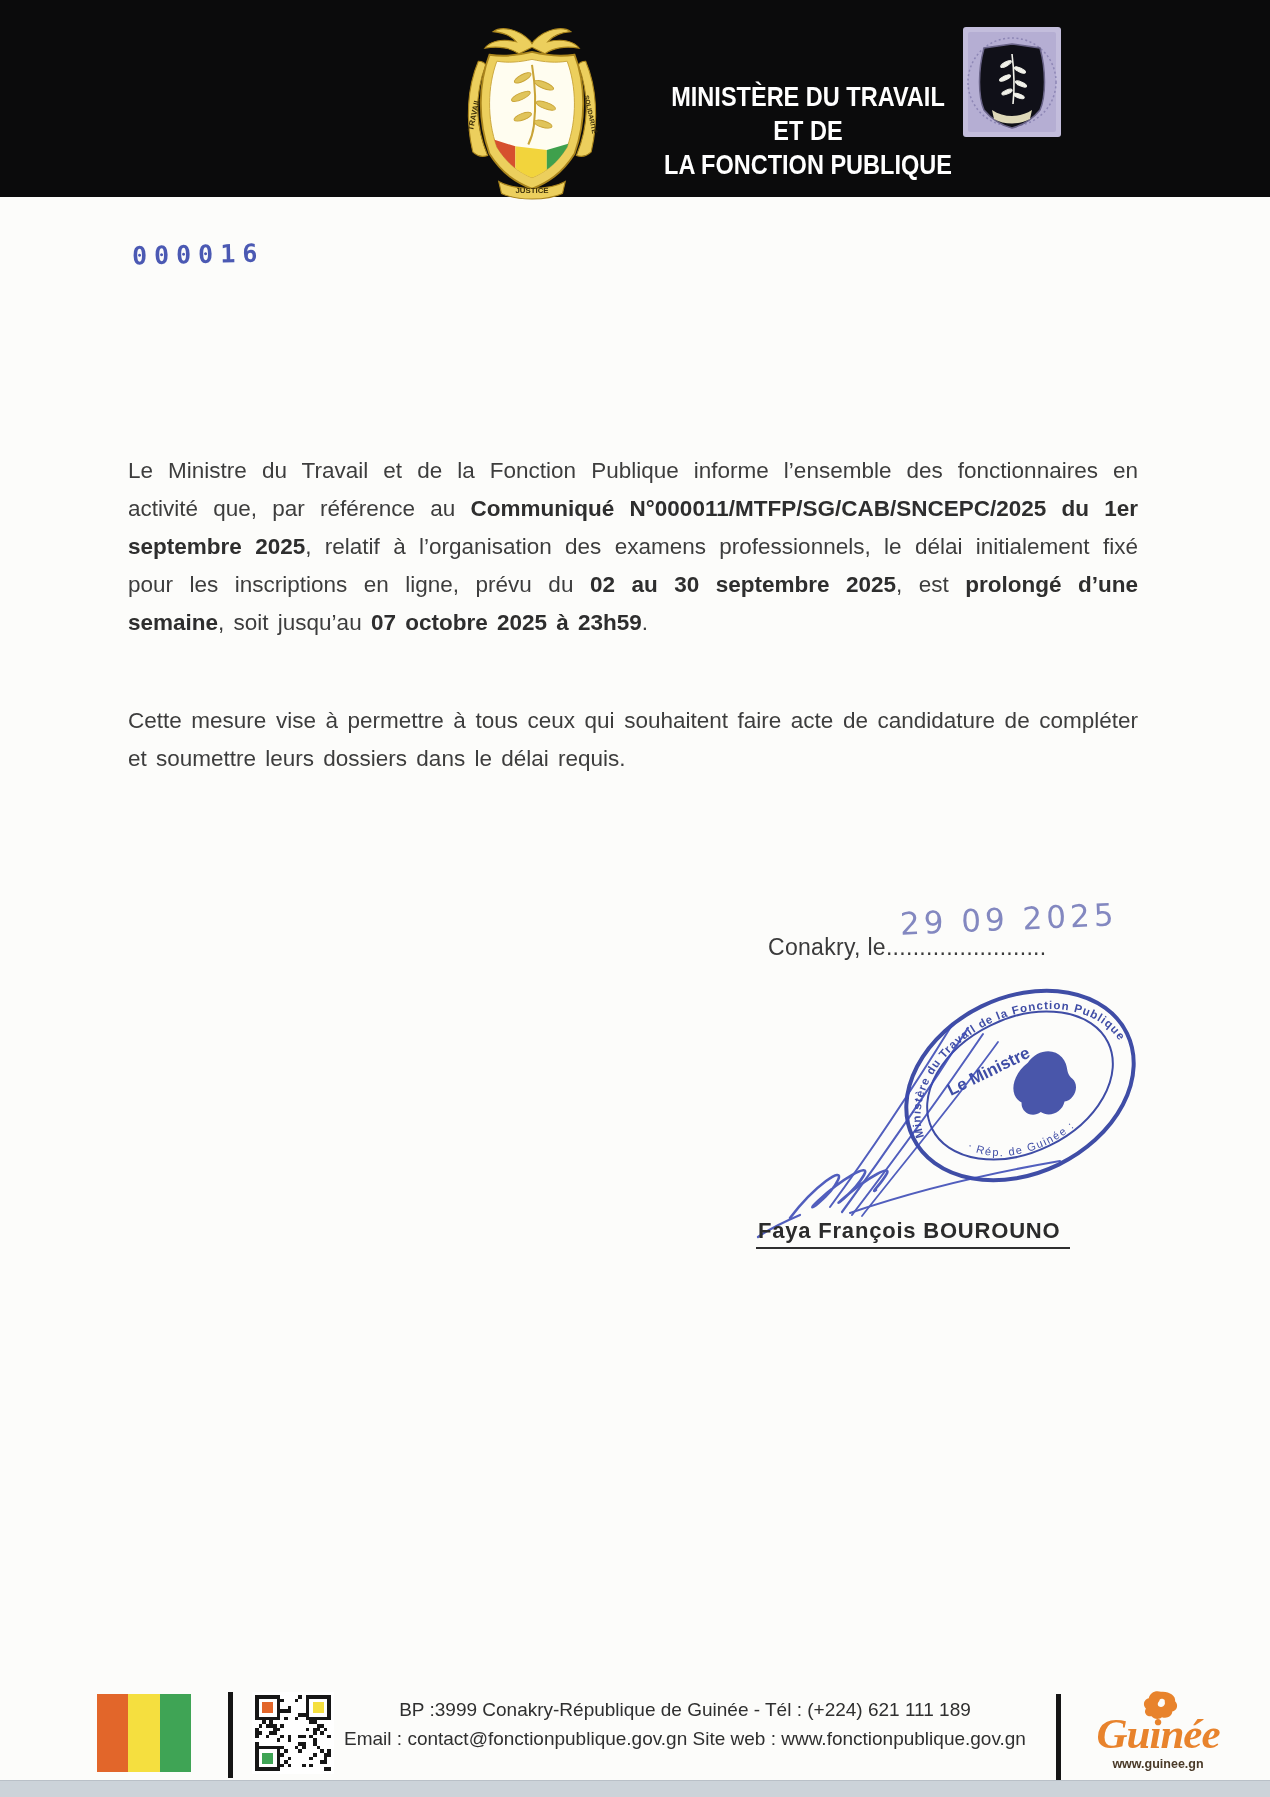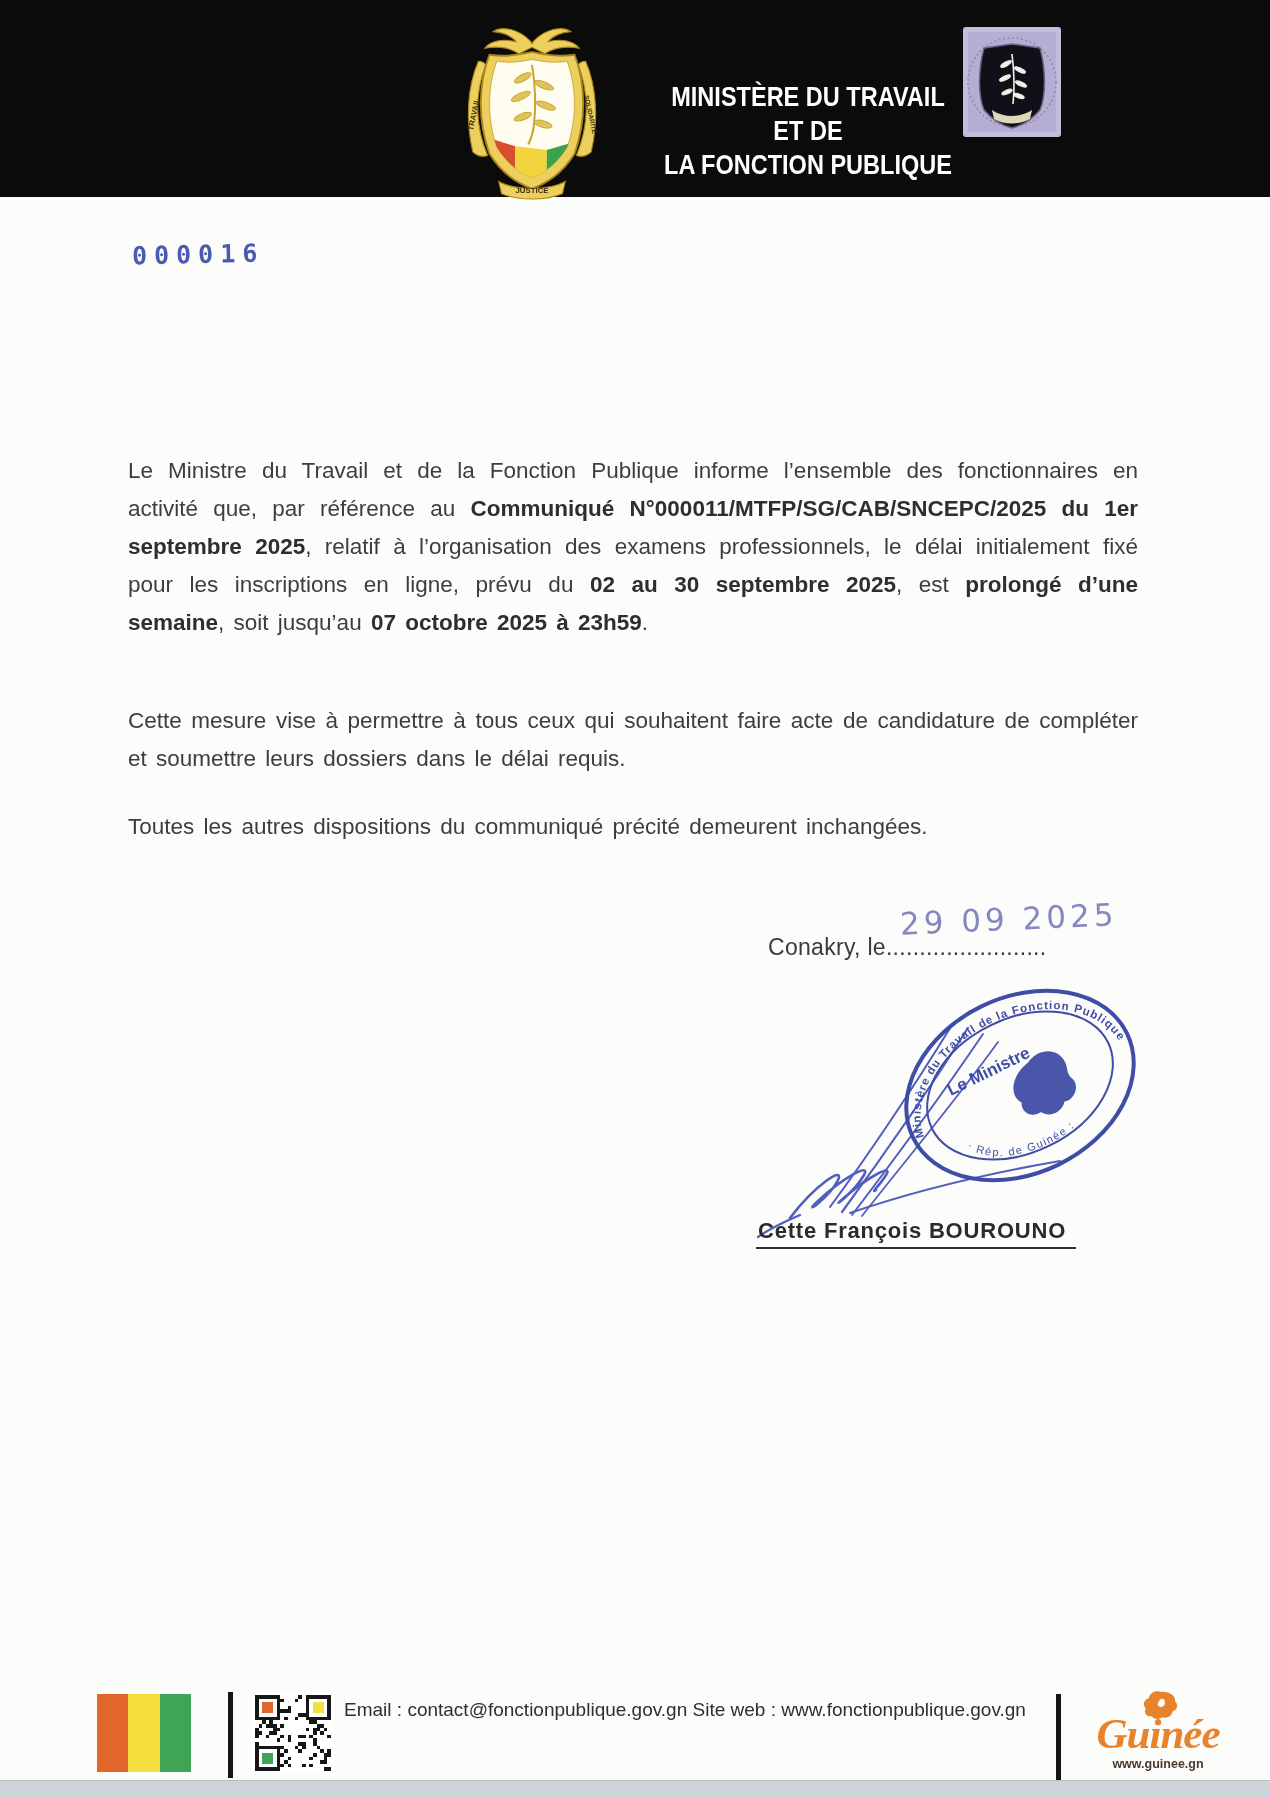--- a/index.html
+++ b/index.html
@@ -122,21 +122,20 @@
       </g>
     </svg>
   </header>
 
   <div class="refstamp">000016</div>
 
 
   <p class="para p1"><span>Le Ministre du Travail et de la Fonction Publique informe l’ensemble des fonctionnaires en activité que, par référence au </span><b>Communiqué N°000011/MTFP/SG/CAB/SNCEPC/2025 du 1er septembre 2025</b><span>, relatif à l’organisation des examens professionnels, le délai initialement fixé pour les inscriptions en ligne, prévu du </span><b>02 au 30 septembre 2025</b><span>, est </span><b>prolongé d’une semaine</b><span>, soit jusqu’au </span><b>07 octobre 2025 à 23h59</b><span>.</span></p>
 
   <p class="para p2">Cette mesure vise à permettre à tous ceux qui souhaitent faire acte de candidature de compléter et soumettre leurs dossiers dans le délai requis.</p>
-  <p class="para p3">Toutes les autres dispositions du communiqué précité demeurent inchangées.</p>
 
   <div class="dateline"><span>Conakry, le</span><span>........................</span></div>
   <div class="datestamp">29 09 2025</div>
 
   <svg class="stamp" viewBox="0 0 250 190">
     <ellipse cx="125" cy="95" rx="119" ry="88" fill="none" stroke="var(--stamp-blue)" stroke-width="4"></ellipse>
     <ellipse cx="125" cy="95" rx="98" ry="67" fill="none" stroke="var(--stamp-blue)" stroke-width="2"></ellipse>
     <path id="arcT" d="M 16,105 A 108,78 0 0 1 234,105" fill="none"></path>
     <text font-size="11.5" font-weight="bold" fill="var(--stamp-blue)" letter-spacing="1">
       <textPath href="#arcT" startOffset="2%">Ministère du Travail de la Fonction Publique</textPath>
@@ -154,21 +153,21 @@
       <path d="M118,262 C132,252 146,246 160,240" stroke-width="2.2"></path>
       <path d="M150,243 C175,210 205,190 198,205 C190,222 160,243 178,226 C200,205 232,186 224,200 C214,218 186,238 205,222 C228,202 254,188 246,200 C240,210 230,219 236,215" stroke-width="2.6"></path>
       <path d="M190,232 C232,175 278,105 312,50" stroke-width="2"></path>
       <path d="M202,237 C244,180 292,110 328,53" stroke-width="2.2"></path>
       <path d="M212,240 C254,185 305,115 343,59" stroke-width="2"></path>
       <path d="M222,241 C262,190 320,120 358,67" stroke-width="1.8"></path>
       <path d="M210,238 C280,214 350,198 420,186" stroke-width="2"></path>
     </g>
   </svg>
 
-  <div class="signame">Cette François BOUROUNO</div>
+  <div class="signame">Faya François BOUROUNO</div>
 
   <div class="flag">
     <div style="background:var(--flag-red)"></div>
     <div style="background:var(--flag-yellow)"></div>
     <div style="background:var(--flag-green)"></div>
   </div>
   <div class="fdiv fdiv1"></div>
   <div id="qr" class="qr">
       <div style="background: rgb(22, 22, 22);"></div>
       <div style="background: rgb(22, 22, 22);"></div>
@@ -607,20 +606,21 @@
       <div style="background: rgb(255, 255, 255);"></div>
       <div style="background: rgb(255, 255, 255);"></div>
       <div style="background: rgb(255, 255, 255);"></div>
       <div style="background: rgb(255, 255, 255);"></div>
       <div style="background: rgb(255, 255, 255);"></div>
       <div style="background: rgb(22, 22, 22);"></div>
       <div style="background: rgb(22, 22, 22);"></div>
     </div>
 
   <div class="addr">
+    <div>BP :3999 Conakry-République de Guinée - Tél : (+224) 621 111 189</div>
     <div>Email : contact@fonctionpublique.gov.gn Site web : www.fonctionpublique.gov.gn</div>
   </div>
 
   <div class="fdiv fdiv2"></div>
 
   <div class="gn-logo">
     <svg class="gn-lion" viewBox="0 0 44 34">
       <path d="M22,4 C16,2 10,5 9,11 C4,12 2,18 6,22 C3,26 7,31 12,30 C14,33 20,34 23,31 C28,33 34,30 34,25 C39,24 41,18 37,14 C38,8 30,3 22,4 Z M20,14 a3,3 0 1 1 6,1 c1,3 -2,6 -5,5 c-3,-1 -3,-4 -1,-6 Z" fill="var(--logo-orange)"></path>
     </svg>
     <div class="gn-word">Guinée</div>

